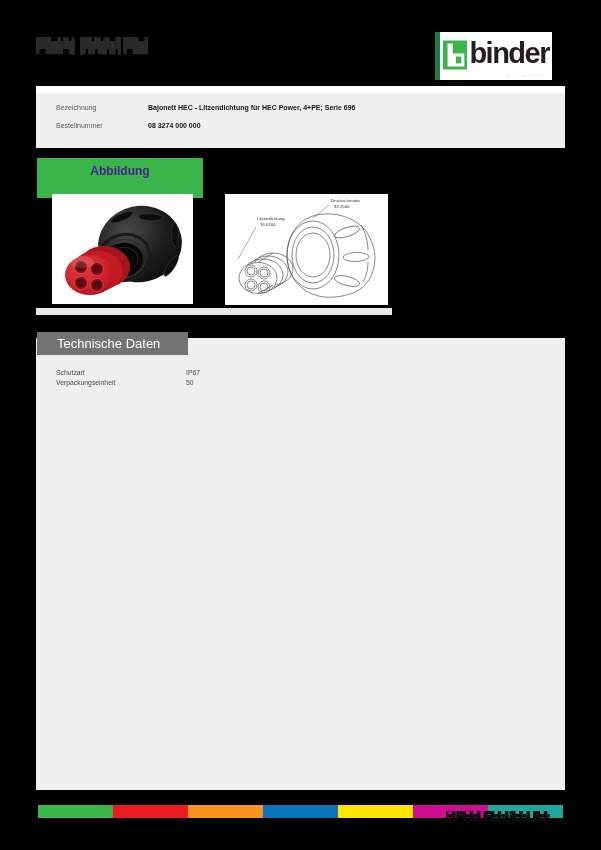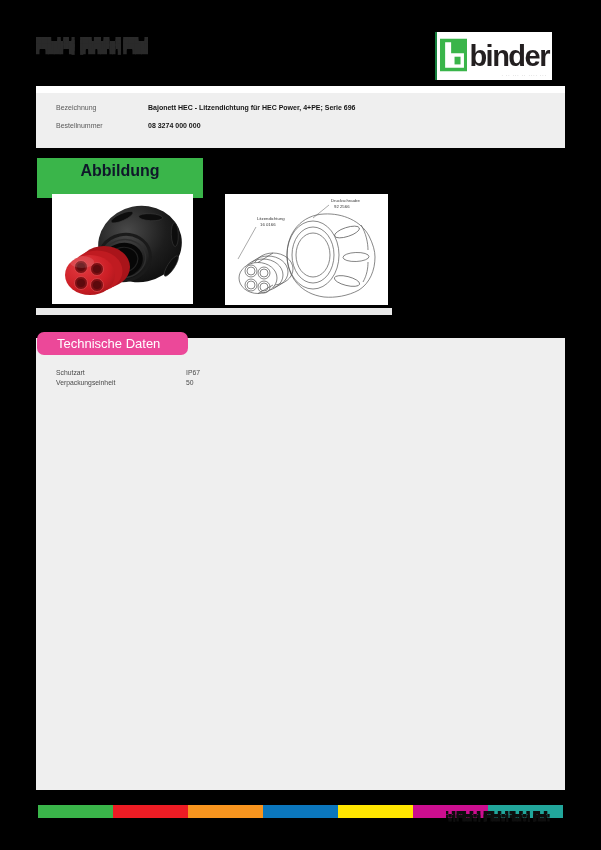--- a/index.html
+++ b/index.html
@@ -9,49 +9,49 @@
   
   .smudge{position:absolute;overflow:hidden;white-space:nowrap;pointer-events:none;}
   .smudge span{position:absolute;left:0;display:block;letter-spacing:-1px;line-height:1;}
   .smudge-top{left:36px;top:37px;width:112px;height:19px;color:#2a2a2a;font-size:9px;}
   .smudge-top span:nth-child(1){top:0;}
   .smudge-top span:nth-child(2){top:4px;}
   .smudge-top span:nth-child(3){top:8px;}
 
   
   .logo-box{position:absolute;left:435px;top:32px;width:117px;height:48px;background:#fff;
-            border-left:2px solid #15803d;box-sizing:border-box;display:flex;align-items:center;
+            border-left:5px solid #15803d;box-sizing:border-box;display:flex;align-items:flex-start;
             padding:4px 3px 6px 3px;}
   .logo-word{font-size:29px;font-weight:bold;color:#231f20;letter-spacing:-1.5px;line-height:1;
              margin-left:2px;margin-top:3px;}
   .logo-tagline{position:absolute;right:5px;bottom:2px;font-size:4px;color:#8d8d8d;letter-spacing:1px;}
 
   
   .white-strip{position:absolute;left:36px;top:86px;width:529px;height:7px;background:#fff;}
   .info-box{position:absolute;left:36px;top:93px;width:529px;height:55px;background:#efefef;}
   .info-row{position:absolute;left:0;width:100%;height:10px;}
   .info-row .lbl{position:absolute;left:20px;font-size:7px;color:#5a5a5a;}
   .info-row .val{position:absolute;left:112px;font-size:7px;font-weight:bold;color:#141414;}
   .info-row.r1{top:11px;} .info-row.r2{top:29px;}
 
   
-  .bar{position:absolute;top:158px;height:40px;background:#3ab54a;color:#0f172a;font-weight:bold;
-       font-size:16px;text-align:center;line-height:26px;}
+  .bar{position:absolute;top:158px;height:40px;background:#3ab54a;color:#4c1d95;font-weight:bold;
+       font-size:12px;text-align:center;line-height:26px;}
   .bar-ab{left:37px;width:166px;}
   .bar-mz{left:216px;width:179px;}
 
   
   .img-box{position:absolute;background:#fff;}
   .box-ab{left:52px;top:194px;width:141px;height:110px;}
   .box-mz{left:225px;top:194px;width:163px;height:111px;}
   .light-strip{position:absolute;left:36px;top:308px;width:356px;height:7px;background:#e9e9e9;}
 
   
-  .td-bar{position:absolute;left:37px;top:332px;width:151px;height:23px;background:#ec4899;
-          color:#fff;font-size:13px;line-height:23px;padding-left:20px;box-sizing:border-box;z-index:2;border-radius:7px;}
+  .td-bar{position:absolute;left:37px;top:332px;width:151px;height:23px;background:#737373;
+          color:#fff;font-size:13px;line-height:23px;padding-left:20px;box-sizing:border-box;z-index:2;}
   .tech-box{position:absolute;left:36px;top:338px;width:529px;height:452px;background:#efefef;z-index:1;}
   .tech-row{position:absolute;left:0;width:100%;height:9px;}
   .tech-row .lbl{position:absolute;left:20px;font-size:6.8px;color:#4a4a4a;}
   .tech-row .val{position:absolute;left:150px;font-size:6.8px;color:#4a4a4a;}
   .tech-row.r1{top:31px;} .tech-row.r2{top:41px;}
 
   
   .stripe{position:absolute;left:38px;top:805px;width:525px;height:13px;display:flex;}
   .stripe .seg{flex:1;height:100%;}
   .smudge-bottom{left:446px;top:811px;width:118px;height:11px;color:#0e0e0e;font-size:6px;z-index:3;}

